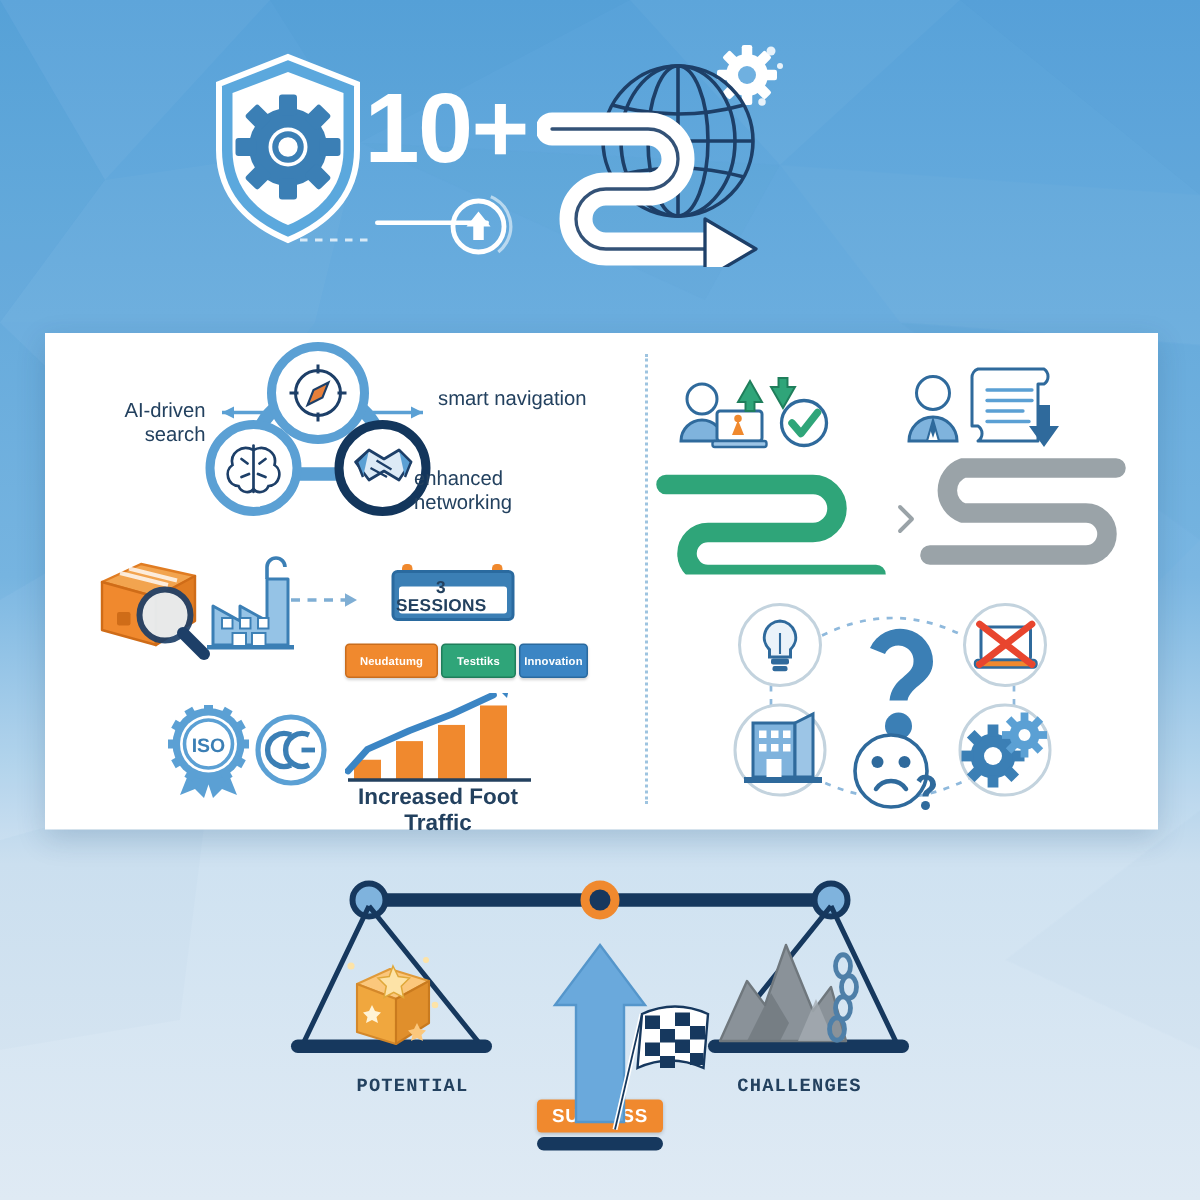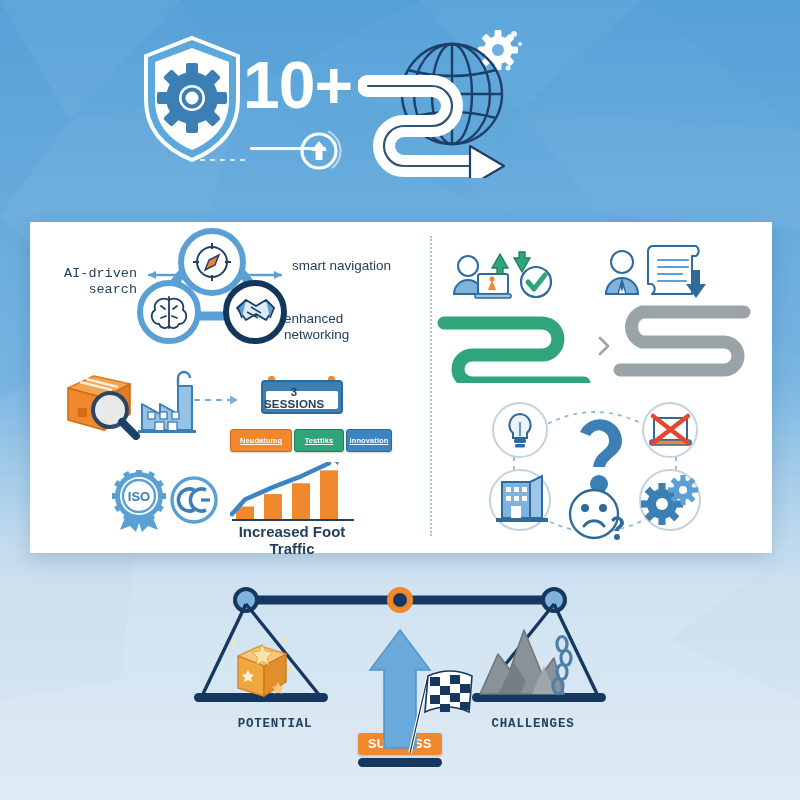--- a/index.html
+++ b/index.html
@@ -32,35 +32,34 @@
     box-shadow:0 6px 18px rgba(20,60,100,.18);
   }
   #divider{
     position:absolute;left:400px;top:14px;height:300px;width:0;
     border-left:2px dotted #9ec4e0;
   }
 
   
   .lbl{position:absolute;color:#23415f;font-size:13.5px;line-height:16px;font-weight:normal;}
 
-  #lbl-ai{left:45px;top:266px;width:92px;text-align:right;font-family:Liberation Mono, monospace;}
+  #lbl-ai{left:45px;top:266px;width:92px;text-align:right;}
   #lbl-nav{left:292px;top:258px;width:110px;}
-  #lbl-net{left:284px;top:311px;width:120px;}
+  #lbl-net{left:276px;top:311px;width:120px;}
 
   #cal-text{
     position:absolute;left:264px;top:386px;width:60px;text-align:center;
     color:#23415f;font-size:11.5px;font-weight:bold;letter-spacing:.2px;
   }
   .tag{
     position:absolute;top:429px;height:21px;border-radius:3px;
     color:#fff;font-size:7.5px;font-weight:bold;
     display:flex;align-items:center;justify-content:center;
     letter-spacing:.1px;overflow:hidden;
     box-shadow:0 1px 2px rgba(0,0,0,.18);
-    text-decoration:underline;
   }
   #tag0{left:230px;width:60px;background:#f0892e;border:1px solid #c96d1d;}
   #tag1{left:294px;width:48px;background:#2fa579;border:1px solid #1f7e5b;}
   #tag2{left:346px;width:44px;background:#3b85c4;border:1px solid #2a6a9f;}
 
   #chart-label{
     position:absolute;left:222px;top:523px;width:140px;text-align:center;
     color:#23415f;font-size:15px;font-weight:bold;
   }
   .scale-cap{

